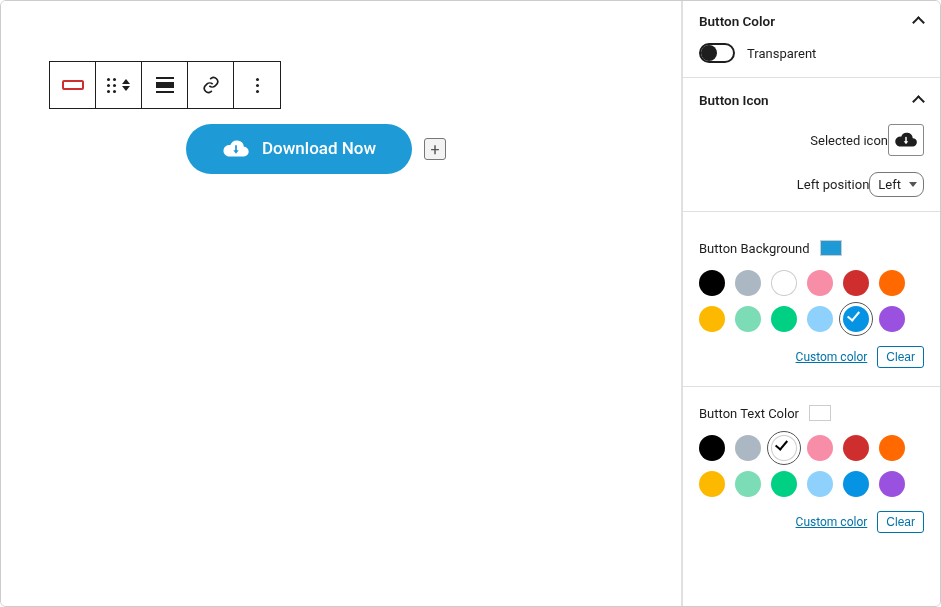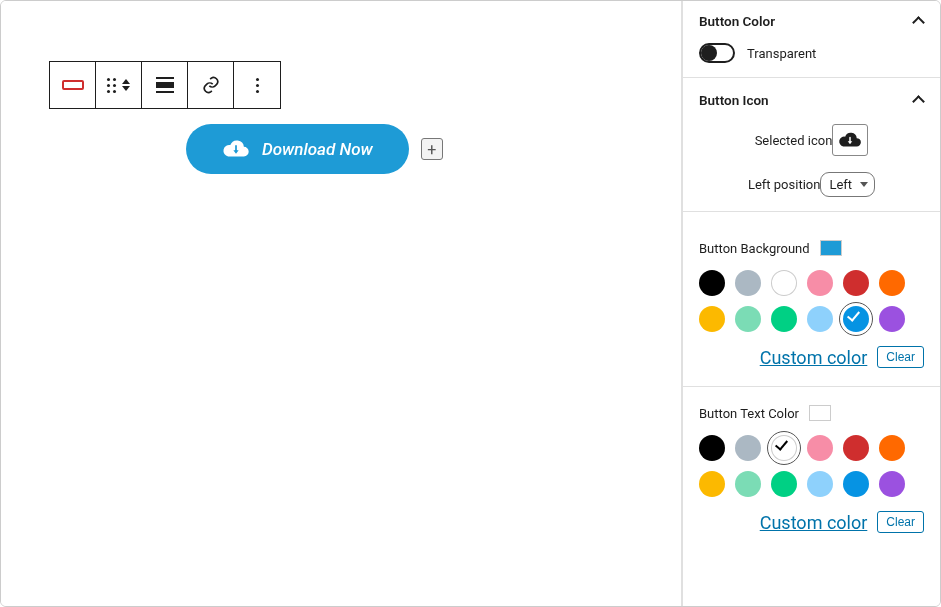--- a/index.html
+++ b/index.html
@@ -71,24 +71,22 @@
     align-items:center;
   }
   .dl-button {
     background: #1e9bd6;
     color: #fff;
     border-radius: 34px;
     padding: 14px 36px;
     font-size: 17px;
     font-weight: 500;
     display:flex;
-    align-items:center;
     gap:12px;
     cursor:pointer;
-    font-style:italic;
   }
   .add-block {
     width:22px; height:22px;
     border:1px solid #777;
     background:#f3f3f3;
     border-radius:3px;
     display:flex; align-items:center; justify-content:center;
     margin-left:12px;
     font-size:16px; color:#555; cursor:pointer;
   }
@@ -124,21 +122,21 @@
   .toggle-row { display:flex; align-items:center; gap:12px; margin-top:14px; font-size:13px;}
   .toggle {
     width:36px; height:20px; border-radius:12px; position:relative; cursor:pointer;
   }
   .toggle.on { background:#007cba;}
   .toggle.off { background:#fff; border:2px solid #1e1e1e;}
   .toggle .knob { position:absolute; top:2px; width:16px; height:16px; border-radius:50%;}
   .toggle.on .knob { right:2px; background:#fff;}
   .toggle.off .knob { left:0px; top:0px; width:16px; height:16px; background:#1e1e1e; border-radius:50%;}
 
-  .field-row { display:flex; justify-content:center; align-items:center; margin-top:16px; font-size:13px;}
+  .field-row { display:flex; justify-content:flex-end; align-items:center; margin-top:16px; font-size:13px;}
   .icon-preview {
     width:36px; height:32px; border:1px solid #888; border-radius:3px;
     display:flex; align-items:center; justify-content:center; cursor:pointer;
   }
   .select {
     border:1px solid #777; border-radius:9px; padding:4px 22px 4px 8px;
     font-size:13px; position:relative; cursor:pointer; background:#fff;
   }
   .select::after{
     content:""; position:absolute; right:6px; top:9px;
@@ -153,21 +151,21 @@
   }
   .swatch.bordered { box-shadow: inset 0 0 0 1px #ccc;}
   .swatch.selected::after {
     content:""; position:absolute; inset:-4px; border:1px solid #555; border-radius:50%;
   }
   .swatch .check { position:absolute; left:7px; top:3px; width:7px; height:12px; border-right:2px solid #000; border-bottom:2px solid #000; transform:rotate(40deg);}
   .swatch .check.white { border-color:#fff;}
   .footer-row {
     display:flex; justify-content:flex-end; align-items:center; gap:10px; margin-top:14px;
   }
-  .link-btn { color:#0073aa; text-decoration:underline; font-size:18px; cursor:pointer;}
+  .link-btn { color:#0073aa; text-decoration:underline; font-size:12px; cursor:pointer;}
   .clear-btn { border:1px solid #0073aa; color:#0073aa; background:#fff; font-size:12px; padding:3px 8px; border-radius:3px; cursor:pointer;}
   .sep { height:1px; background:#e0e0e0; margin:18px -16px;}
 </style>
 </head>
 <body>
 
 <div class="app">
 
   <div class="canvas">
 

